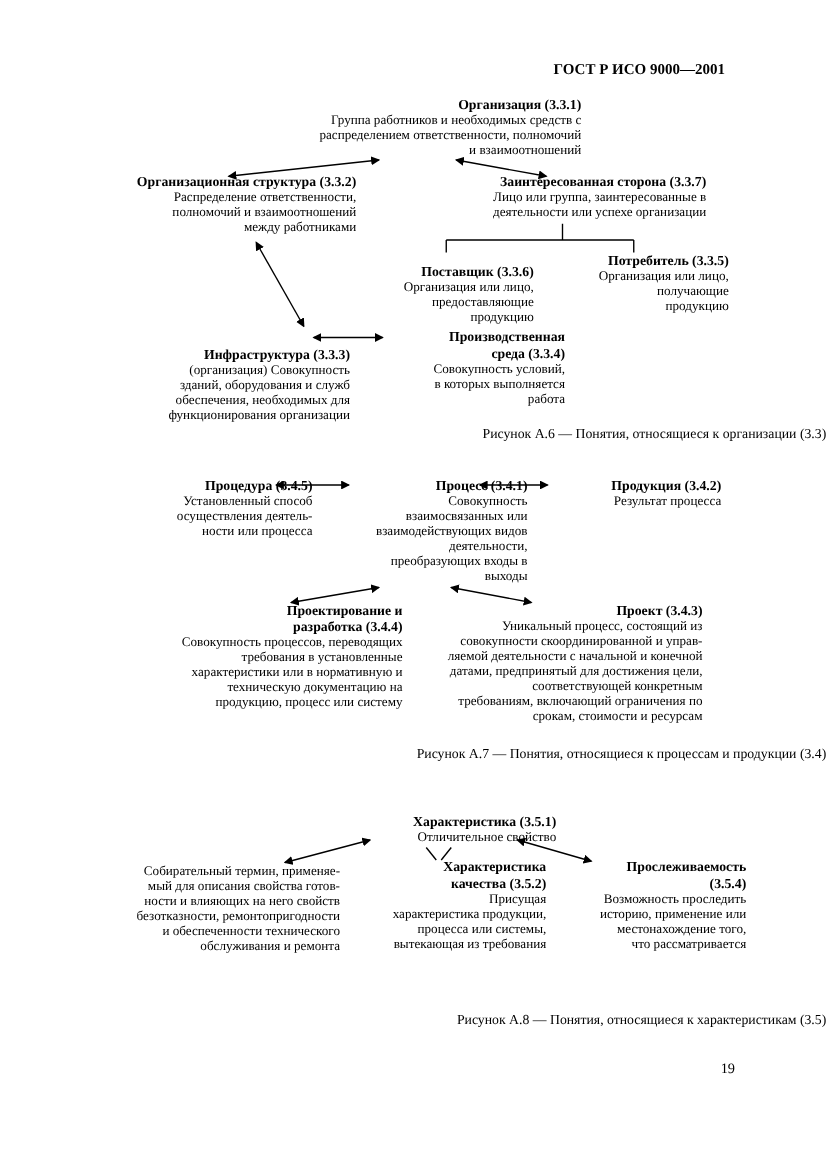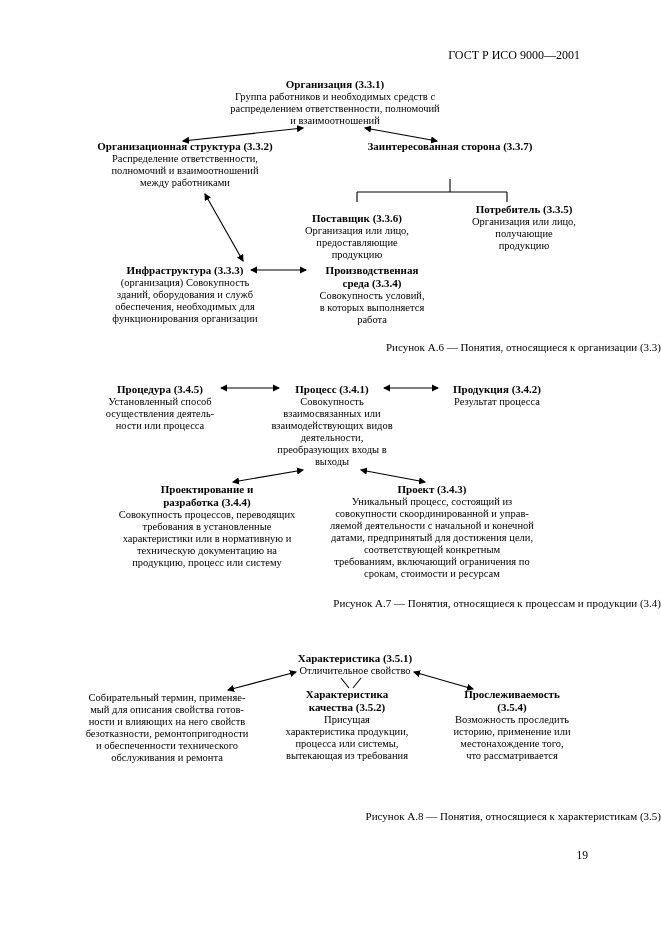--- a/index.html
+++ b/index.html
@@ -10,24 +10,24 @@
     background: #ffffff;
     color: #000;
     font-family: "Liberation Serif", serif;
     margin: 0 auto;
     overflow: hidden;
   }
   .hdr {
     position: absolute;
     top: 48px;
     right: 81px;
-    font-weight: normal;
+    font-weight: bold;
     font-size: 12px;
   }
-  .node { position: absolute; text-align: center; }
+  .node { position: absolute; text-align: right; }
   .nt { font-weight: bold; font-size: 11px; line-height: 13px; white-space: pre-line; }
   .nd { font-size: 10.5px; line-height: 12px; white-space: pre-line; }
   .caption {
     position: absolute;
     left: 0;
     width: 100%;
     text-align: right;
     font-size: 11px;
   }
   .pagenum {
@@ -87,37 +87,39 @@
 
   <div class="node" style="left:85px; top:140px; width:200px">
     <div class="nt">Организационная структура (3.3.2)</div>
     <div class="nd">Распределение ответственности,
 полномочий и взаимоотношений
 между работниками</div>
   </div>
 
   <div class="node" style="left:335px; top:140px; width:230px">
     <div class="nt">Заинтересованная сторона (3.3.7)</div>
+    <div class="nd">Лицо или группа, заинтересованные в
+деятельности или успехе организации</div>
   </div>
 
   <div class="node" style="left:287px; top:212px; width:140px">
     <div class="nt">Поставщик (3.3.6)</div>
     <div class="nd">Организация или лицо,
 предоставляющие
 продукцию</div>
   </div>
 
-  <div class="node" style="left:454px; top:203px; width:140px">
+  <div class="node" style="left:443px; top:203px; width:140px">
     <div class="nt">Потребитель (3.3.5)</div>
     <div class="nd">Организация или лицо,
 получающие
 продукцию</div>
   </div>
 
-  <div class="node" style="left:90px; top:264px; width:190px">
+  <div class="node" style="left:90px; top:278px; width:190px">
     <div class="nt">Инфраструктура (3.3.3)</div>
     <div class="nd">(организация) Совокупность
 зданий, оборудования и служб
 обеспечения, необходимых для
 функционирования организации</div>
   </div>
 
   <div class="node" style="left:292px; top:264px; width:160px">
     <div class="nt">Производственная
 среда (3.3.4)</div>

